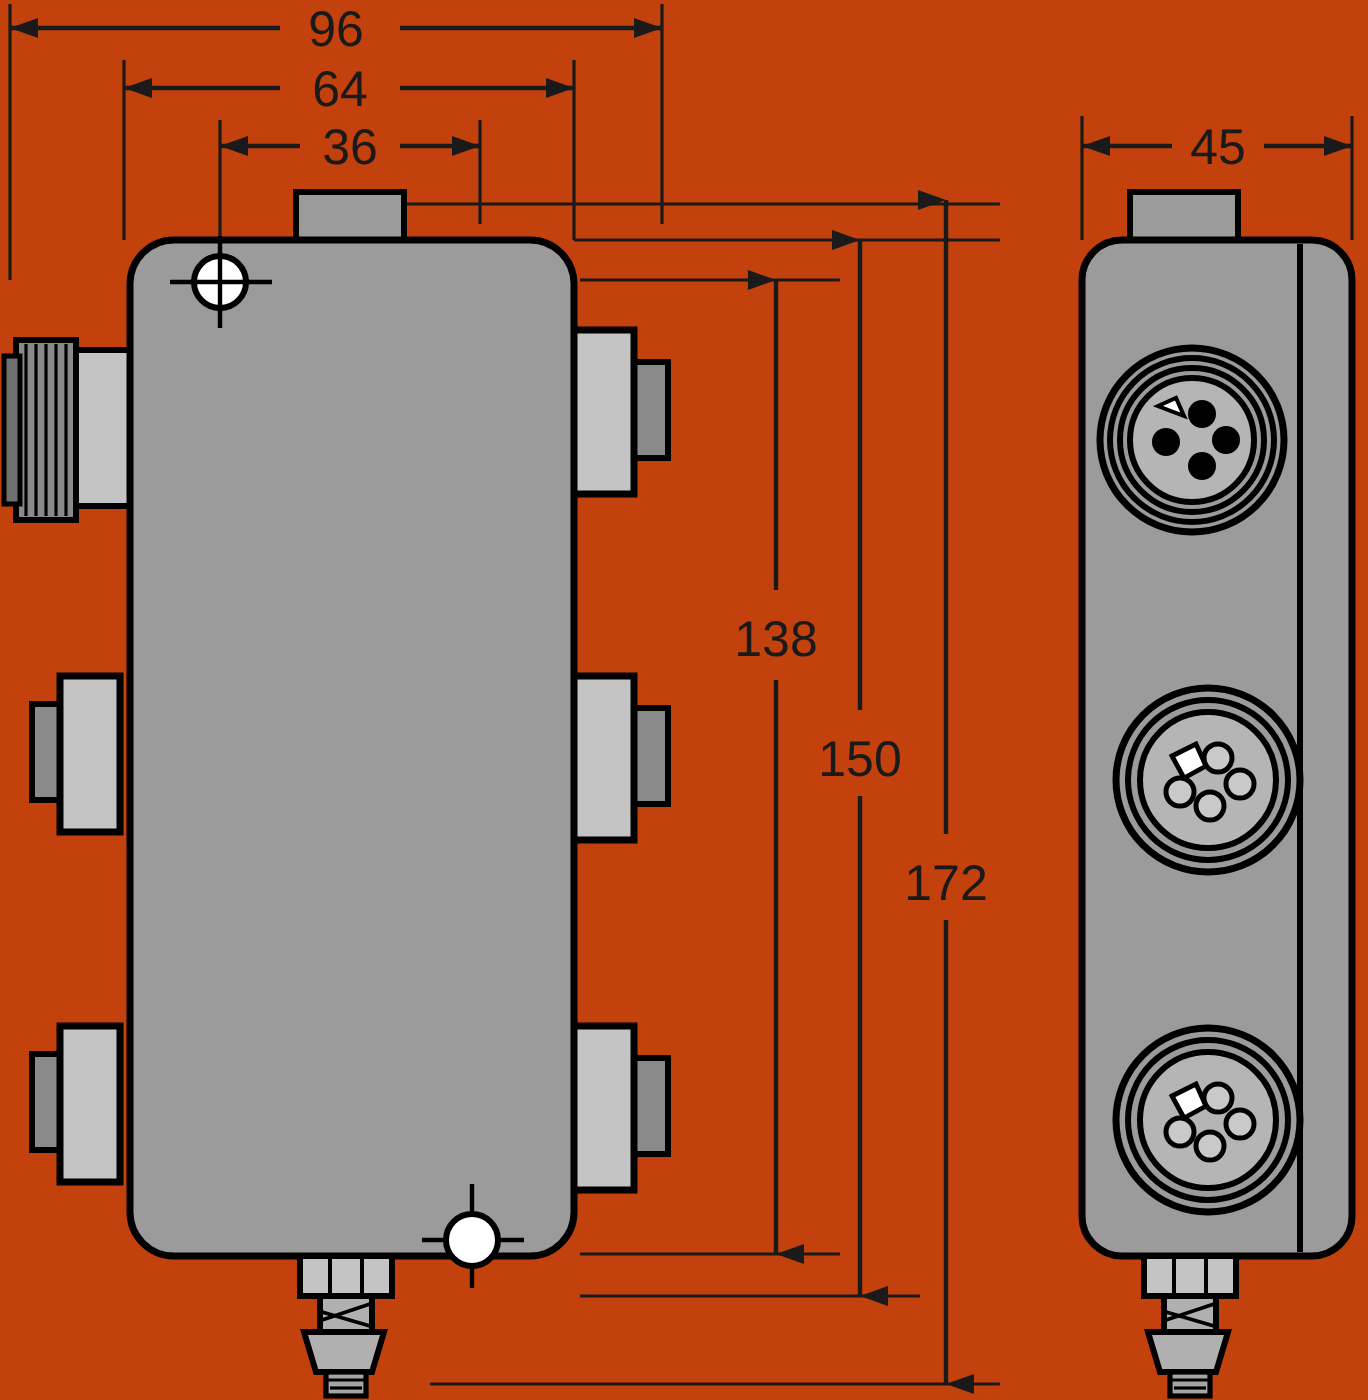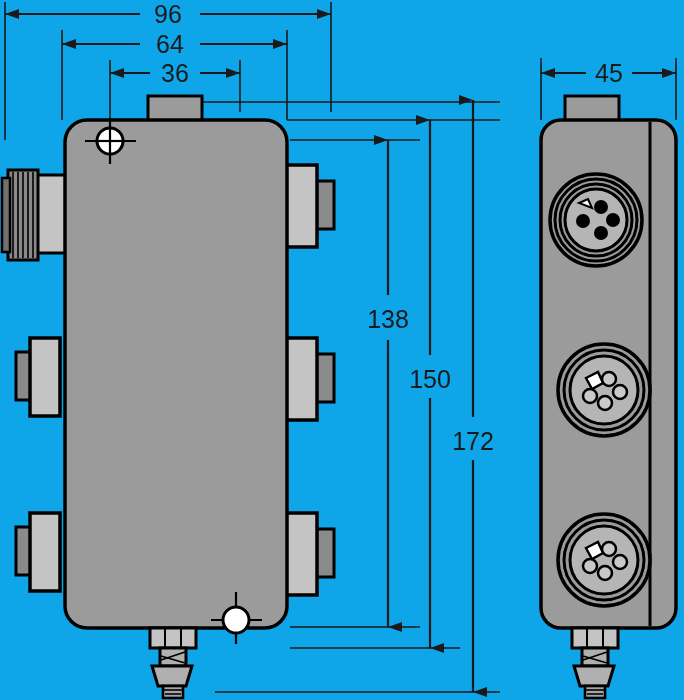--- a/index.html
+++ b/index.html
@@ -1,18 +1,18 @@
 <!DOCTYPE html>
 <html><head>
 <meta charset="utf-8">
 <style>
   html,body{margin:0;padding:0;background:#ffffff;}
   body{width:684px;height:700px;overflow:hidden;
        font-family:"Liberation Sans","DejaVu Sans",sans-serif;}
-  #stage{position:relative;width:684px;height:700px;background:#0ea5e9;}
+  #stage{position:relative;width:684px;height:700px;background:#c2410c;}
   svg{display:block;}
   .dimtext{font-family:"Liberation Sans","DejaVu Sans",sans-serif;
            font-size:25px;fill:#1a1a1a;}
 </style>
 </head>
 <body>
 
 <div id="stage">
 <svg width="684" height="700" viewBox="0 0 684 700">
 

